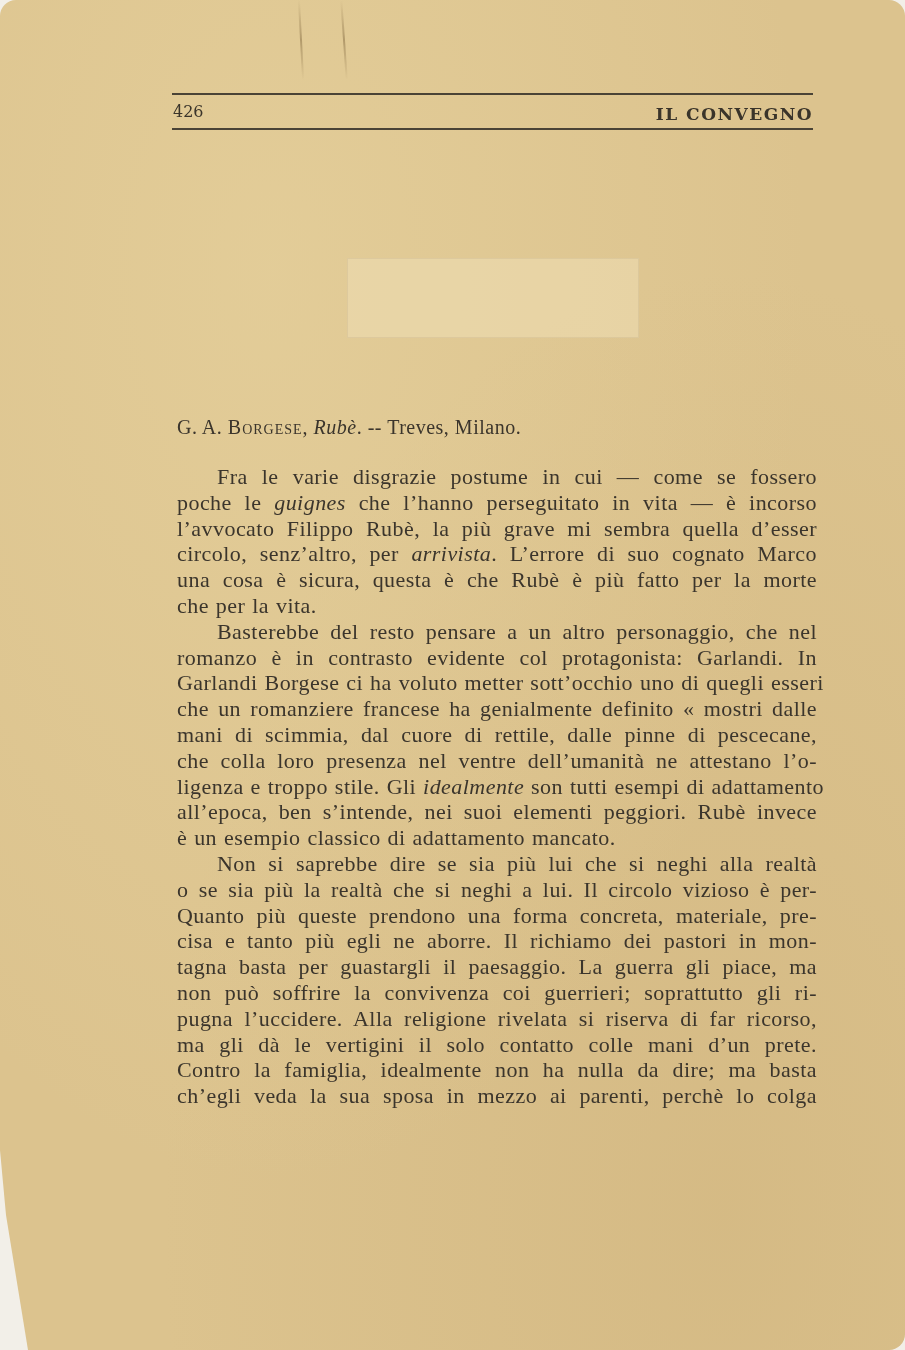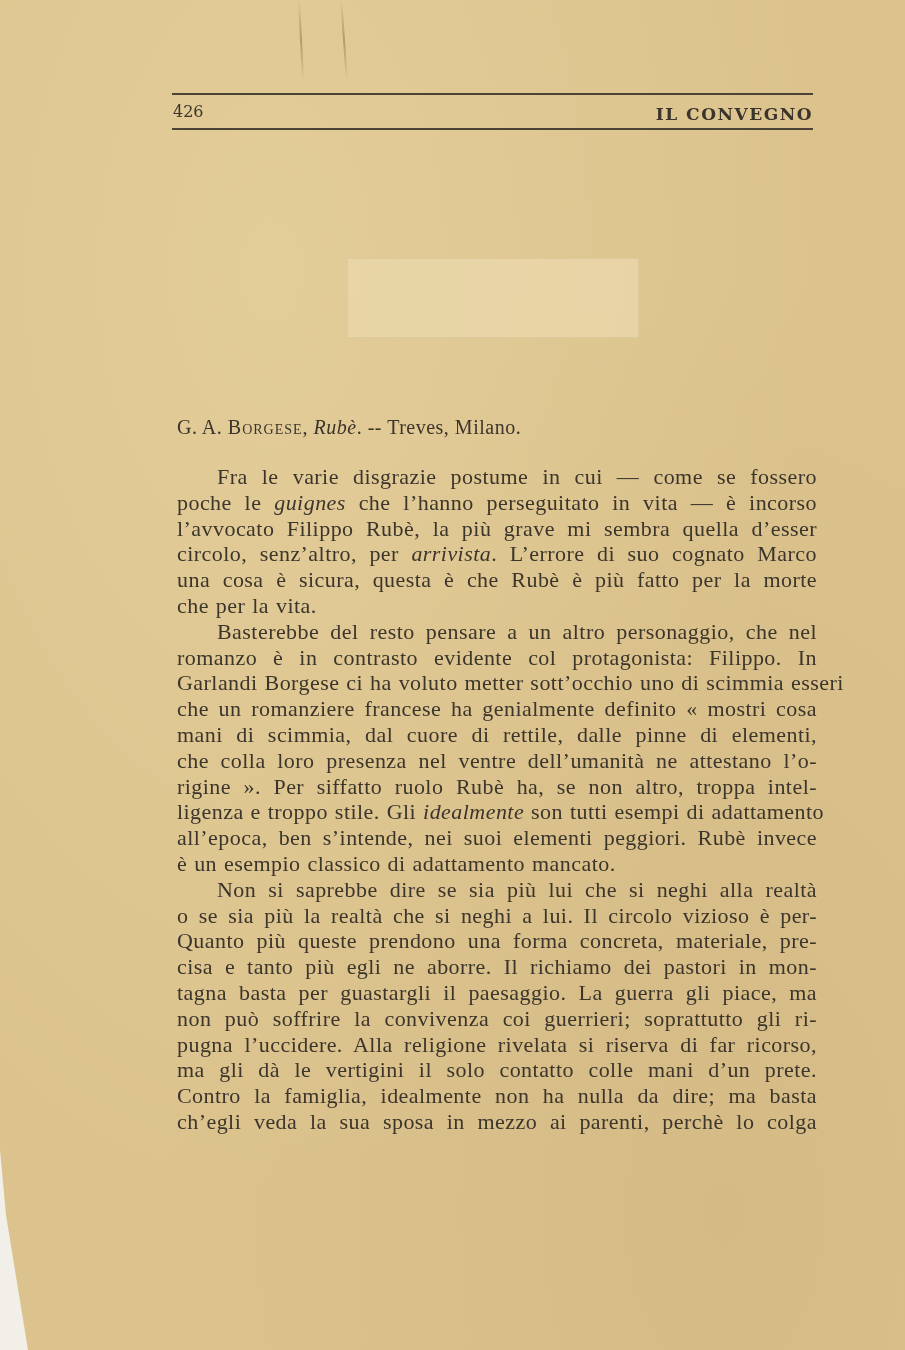--- a/index.html
+++ b/index.html
@@ -17,20 +17,21 @@
       position: absolute;
       left: 0;
       top: 0;
       width: 905px;
       height: 1350px;
       background: #dcc38e;
       background-image:
         radial-gradient(ellipse at 30% 20%, rgba(232,212,160,0.55) 0%, rgba(220,195,142,0) 60%),
         radial-gradient(ellipse at 80% 90%, rgba(200,170,115,0.35) 0%, rgba(220,195,142,0) 55%);
       clip-path: polygon(0 0, 100% 0, 100% 100%, 28px 100%, 6px 1215px, 0 1150px);
+      border-radius: 16px;
     }
     .crease {
       position: absolute;
       top: 0;
       width: 2px;
       height: 80px;
       background: linear-gradient(to bottom, rgba(120,95,55,0.0), rgba(120,95,55,0.45), rgba(120,95,55,0.0));
     }
     .crease.c1 { left: 300px; transform: rotate(-3deg); }
     .crease.c2 { left: 343px; transform: rotate(-4deg); }
@@ -145,26 +146,25 @@
       <div>
         <span class="line indent"><span>Fra le varie disgrazie postume in cui — come se fossero</span></span>
         <span class="line"><span>poche le </span><span class="it">guignes</span><span> che l’hanno perseguitato in vita — è incorso</span></span>
         <span class="line"><span>l’avvocato Filippo Rubè, la più grave mi sembra quella d’esser</span></span>
         <span class="line"><span>circolo, senz’altro, per </span><span class="it">arrivista</span><span>. L’errore di suo cognato Marco</span></span>
         <span class="line"><span>una cosa è sicura, questa è che Rubè è più fatto per la morte</span></span>
         <span class="line last"><span>che per la vita.</span></span>
       </div>
       <div>
         <span class="line indent"><span>Basterebbe del resto pensare a un altro personaggio, che nel</span></span>
-        <span class="line"><span>romanzo è in contrasto evidente col protagonista: Filippo. In</span></span>
-        <span class="line"><span>Garlandi Borgese ci ha voluto metter sott’occhio uno di scimmia esseri</span></span>
-        <span class="line"><span>che un romanziere francese ha genialmente definito « mostri cosa</span></span>
-        <span class="line"><span>mani di scimmia, dal cuore di rettile, dalle pinne di elementi,</span></span>
+        <span class="line"><span>romanzo è in contrasto evidente col protagonista: Garlandi. In</span></span>
+        <span class="line"><span>Garlandi Borgese ci ha voluto metter sott’occhio uno di quegli esseri</span></span>
+        <span class="line"><span>che un romanziere francese ha genialmente definito « mostri dalle</span></span>
+        <span class="line"><span>mani di scimmia, dal cuore di rettile, dalle pinne di pescecane,</span></span>
         <span class="line"><span>che colla loro presenza nel ventre dell’umanità ne attestano l’o-</span></span>
-        <span class="line"><span>rigine ». Per siffatto ruolo Rubè ha, se non altro, troppa intel-</span></span>
         <span class="line"><span>ligenza e troppo stile. Gli </span><span class="it">idealmente</span><span> son tutti esempi di adattamento</span></span>
         <span class="line"><span>all’epoca, ben s’intende, nei suoi elementi peggiori. Rubè invece</span></span>
         <span class="line last"><span>è un esempio classico di adattamento mancato.</span></span>
       </div>
       <div>
         <span class="line indent"><span>Non si saprebbe dire se sia più lui che si neghi alla realtà</span></span>
         <span class="line"><span>o se sia più la realtà che si neghi a lui. Il circolo vizioso è per-</span></span>
         <span class="line"><span>Quanto più queste prendono una forma concreta, materiale, pre-</span></span>
         <span class="line"><span>cisa e tanto più egli ne aborre. Il richiamo dei pastori in mon-</span></span>
         <span class="line"><span>tagna basta per guastargli il paesaggio. La guerra gli piace, ma</span></span>

